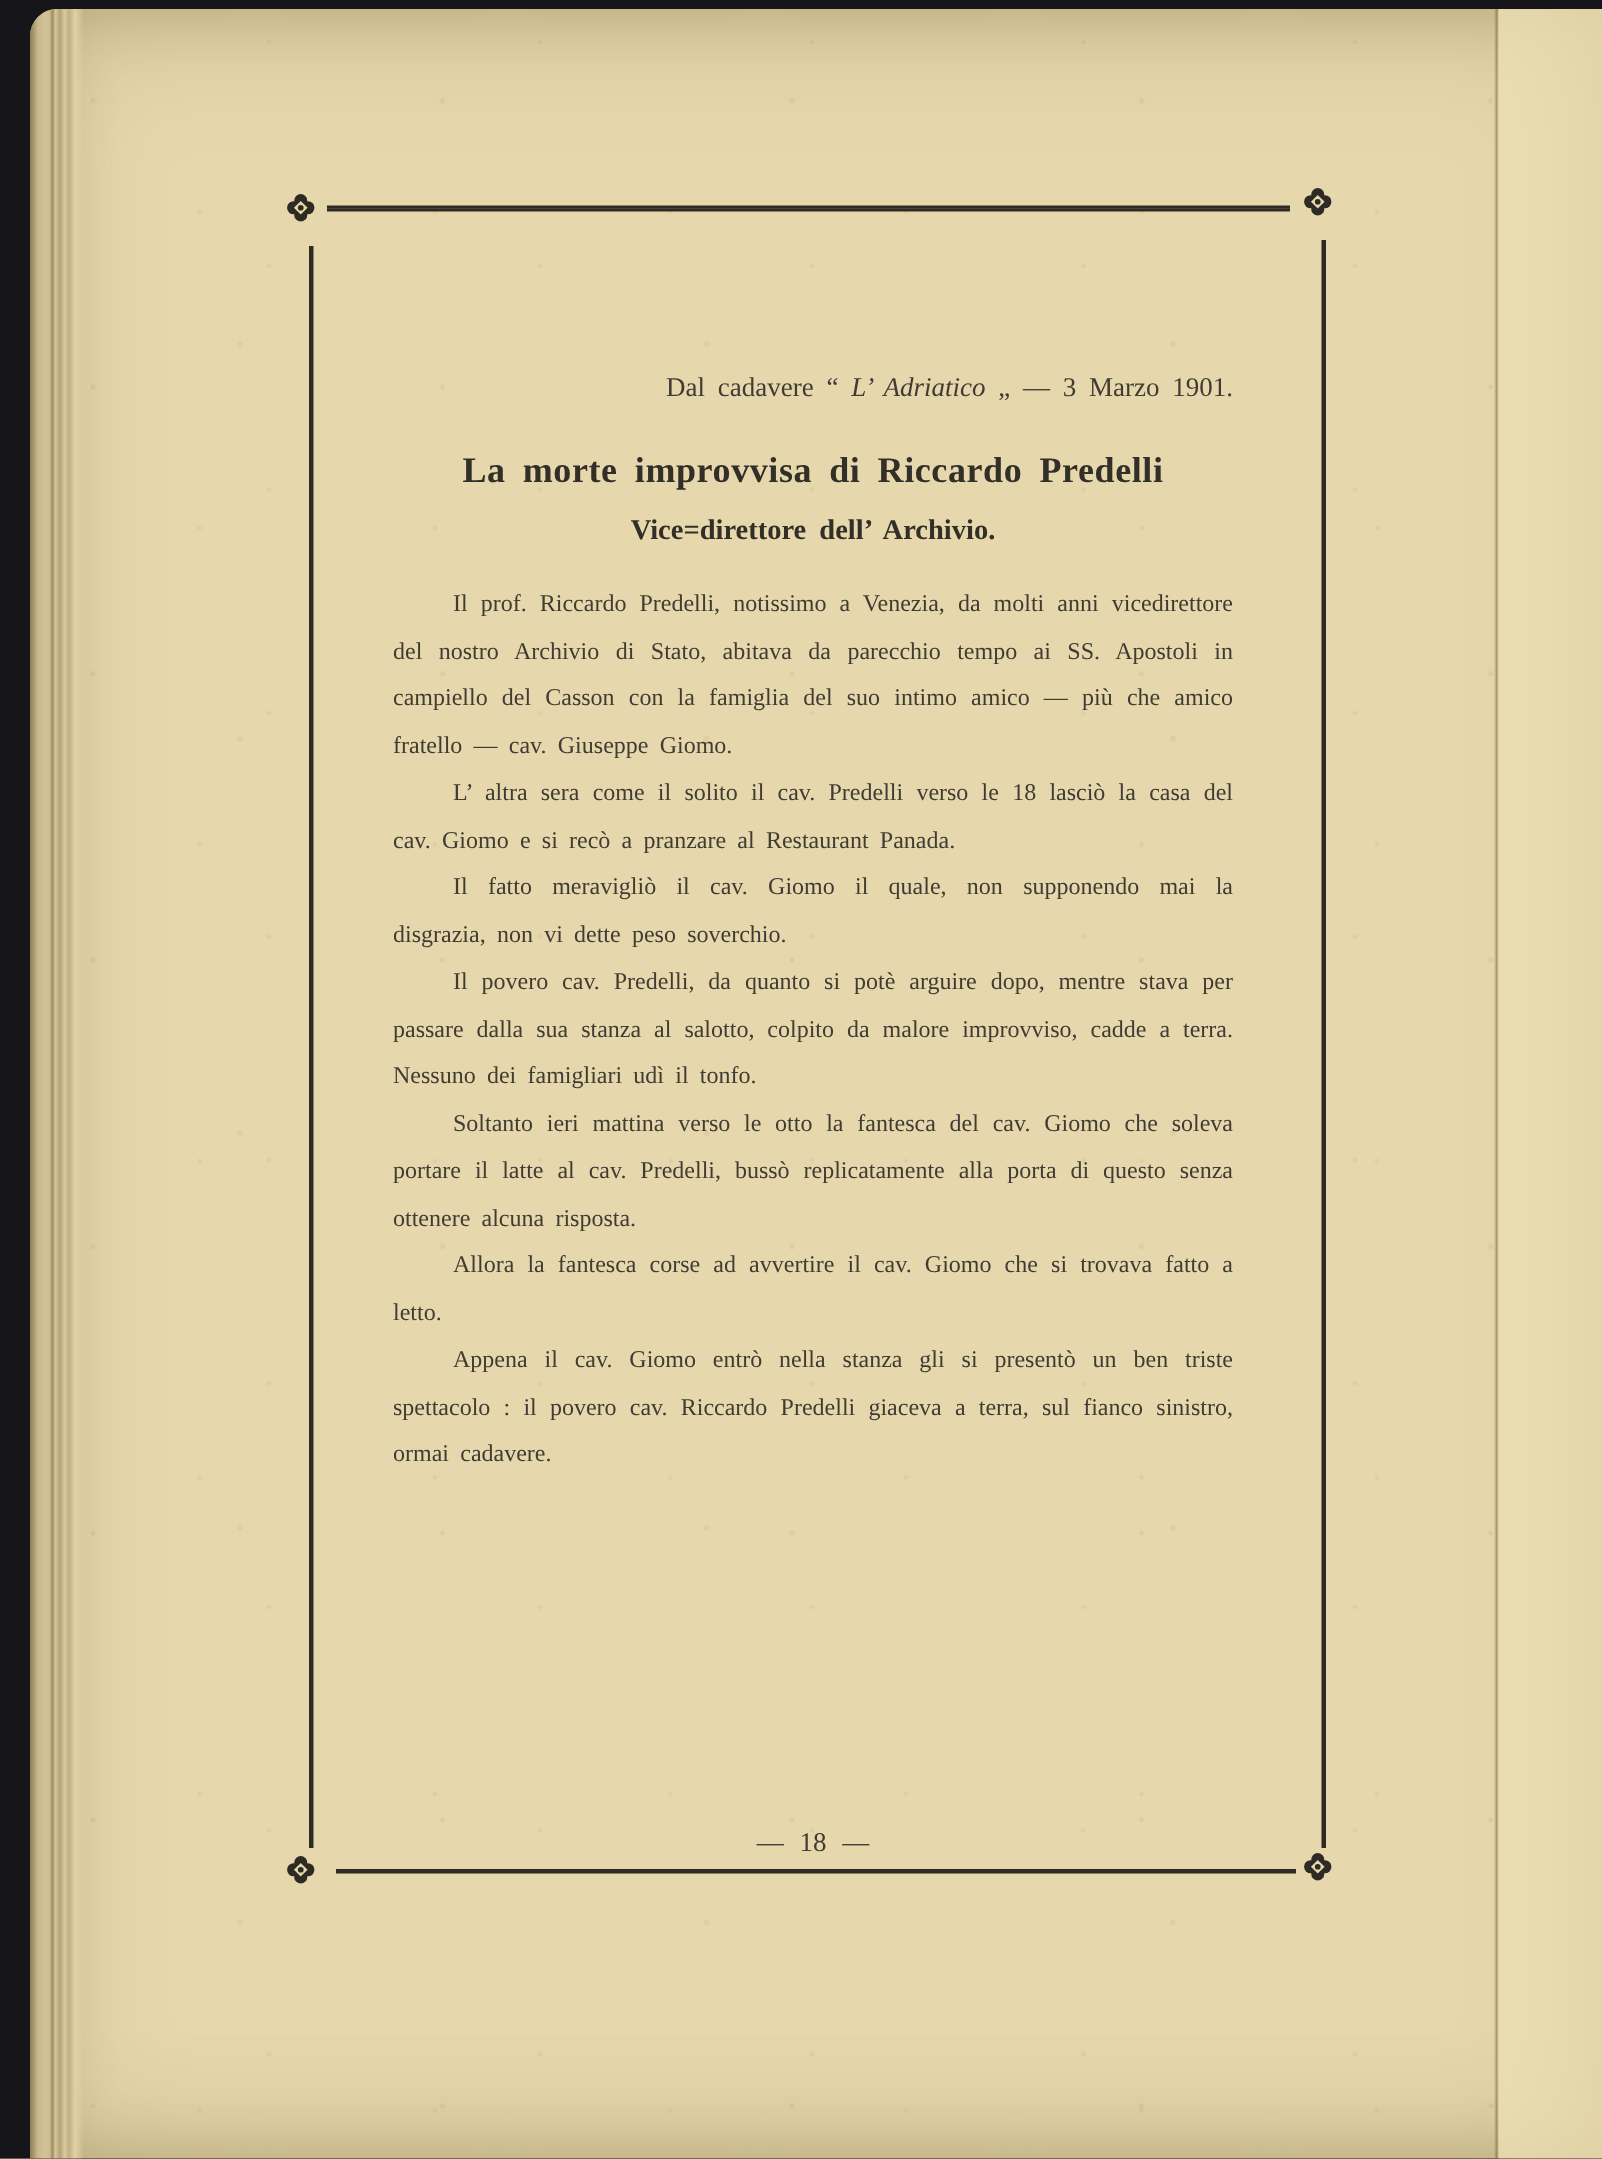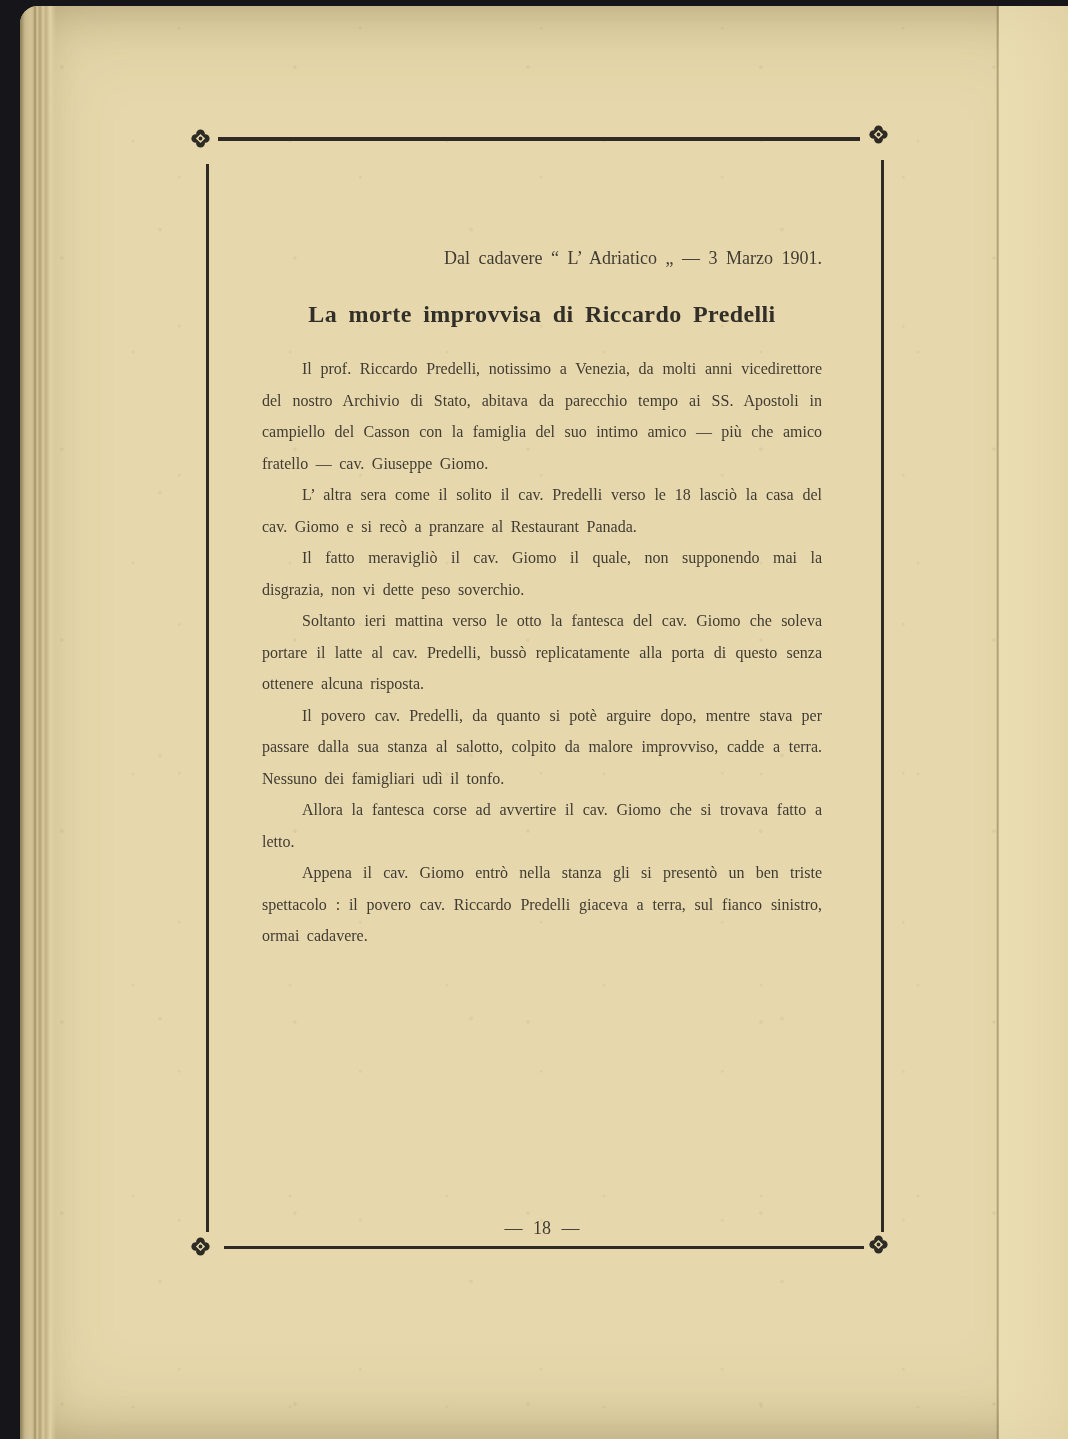--- a/index.html
+++ b/index.html
@@ -65,21 +65,21 @@
   .content {
     position: absolute; left: 242px; top: 0; width: 560px;
   }
   .dateline {
     margin: 240px 0 0 0;
     font-size: 18px; line-height: 24px;
     text-align: right;
     word-spacing: 4px;
     color: #413c33;
   }
-  .dateline .journal { }
+  .dateline .journal { font-style: italic; }
   .doc-title {
     margin: 26px 0 0 0;
     font-size: 24px; line-height: 36px; font-weight: bold;
     text-align: center; letter-spacing: 0.4px; word-spacing: 5px;
     color: #322e28;
   }
   .doc-subtitle {
     margin: 10px 0 0 0;
     font-size: 19px; line-height: 24px; font-weight: bold;
     text-align: center; word-spacing: 4px;
@@ -156,27 +156,28 @@
     </svg>
 
     <div class="content">
       <p class="dateline"><span>Dal cadavere</span>
         <span>“</span>
         <span class="journal">L’ Adriatico</span>
         <span>„</span>
         <span>— 3 Marzo 1901.</span></p>
 
       <h1 class="doc-title">La morte improvvisa di Riccardo Predelli</h1>
+      <h2 class="doc-subtitle">Vice=direttore dell’ Archivio.</h2>
 
       <div class="body-text">
         <p>Il prof. Riccardo Predelli, notissimo a Venezia, da molti anni vicedirettore del nostro Archivio di Stato, abitava da parecchio tempo ai SS. Apostoli in campiello del Casson con la famiglia del suo intimo amico — più che amico fratello — cav. Giuseppe Giomo.</p>
         <p>L’ altra sera come il solito il cav. Predelli verso le 18 lasciò la casa del cav. Giomo e si recò a pranzare al Restaurant Panada.</p>
         <p>Il fatto meravigliò il cav. Giomo il quale, non supponendo mai la disgrazia, non vi dette peso soverchio.</p>
+        <p>Il povero cav. Predelli, da quanto si potè arguire dopo, mentre stava per passare dalla sua stanza al salotto, colpito da malore improvviso, cadde a terra. Nessuno dei famigliari udì il tonfo.</p>
         <p>Soltanto ieri mattina verso le otto la fantesca del cav. Giomo che soleva portare il latte al cav. Predelli, bussò replicatamente alla porta di questo senza ottenere alcuna risposta.</p>
-        <p>Il povero cav. Predelli, da quanto si potè arguire dopo, mentre stava per passare dalla sua stanza al salotto, colpito da malore improvviso, cadde a terra. Nessuno dei famigliari udì il tonfo.</p>
         <p>Allora la fantesca corse ad avvertire il cav. Giomo che si trovava fatto a letto.</p>
         <p>Appena il cav. Giomo entrò nella stanza gli si presentò un ben triste spettacolo : il povero cav. Riccardo Predelli giaceva a terra, sul fianco sinistro, ormai cadavere.</p>
       </div>
     </div>
 
     <div class="page-number">— 18 —</div>
   </div>
 </div>
 
 </body></html>

